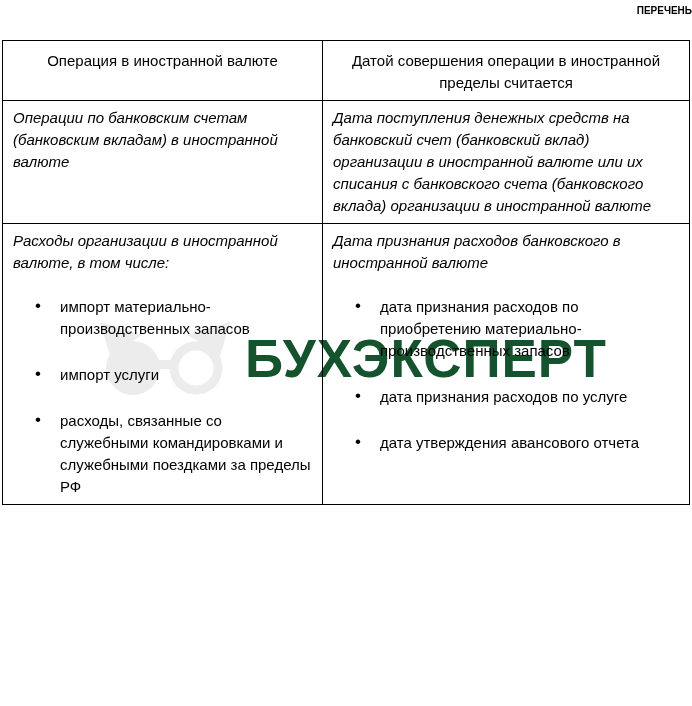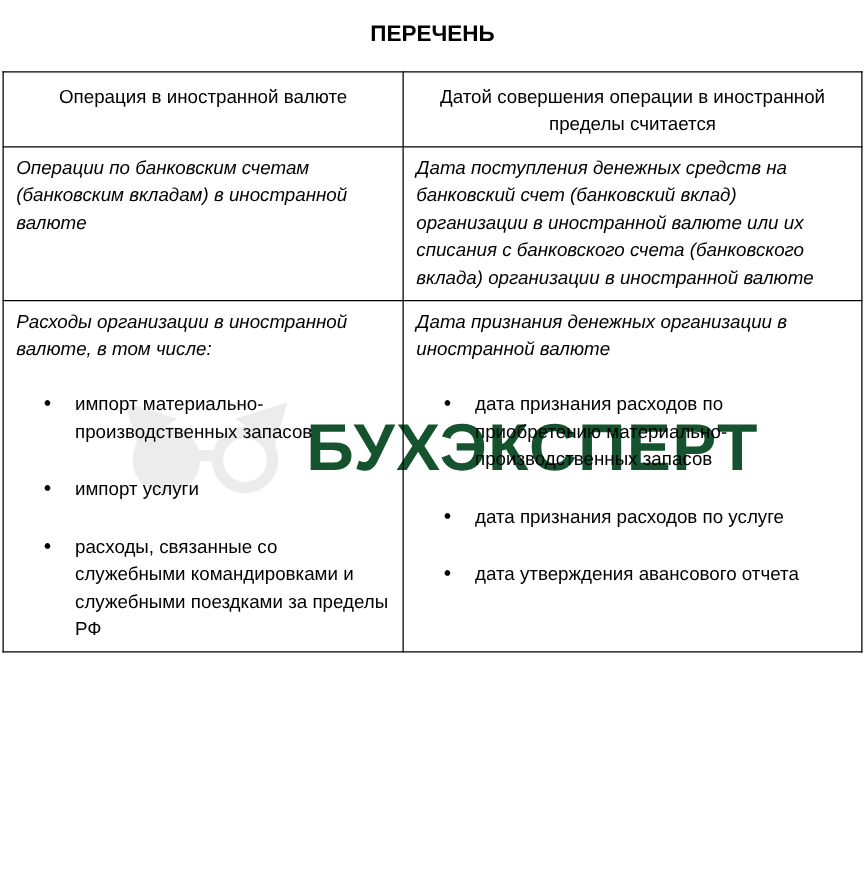--- a/index.html
+++ b/index.html
@@ -29,23 +29,23 @@
     font-size: 53px;
     font-weight: bold;
     letter-spacing: 1px;
     color: #14532d;
     line-height: 78px;
   }
 
   .title {
     position: relative;
     z-index: 1;
-    padding-top: 17px;
-    text-align: center;
-    font-size: 18px;
+    padding-top: 0;
+    text-align: right;
+    font-size: 10px;
     font-weight: bold;
     line-height: 21px;
     margin-bottom: 19px;
   }
 
   table.ops-table {
     position: relative;
     z-index: 1;
     border-collapse: collapse;
     table-layout: fixed;
@@ -137,21 +137,21 @@
         <tr>
           <td>
             <p class="cell-text">Расходы организации в иностранной валюте, в том числе:</p>
             <ul class="bullet-list">
               <li>импорт материально-производственных запасов</li>
               <li>импорт услуги</li>
               <li>расходы, связанные со служебными командировками и служебными поездками за пределы РФ</li>
             </ul>
           </td>
           <td>
-            <p class="cell-text">Дата признания денежных организации в иностранной валюте</p>
+            <p class="cell-text">Дата признания расходов банковского в иностранной валюте</p>
             <ul class="bullet-list">
               <li>дата признания расходов по приобретению материально-производственных запасов</li>
               <li>дата признания расходов по услуге</li>
               <li>дата утверждения авансового отчета</li>
             </ul>
           </td>
         </tr>
       </tbody>
   </table>
 

